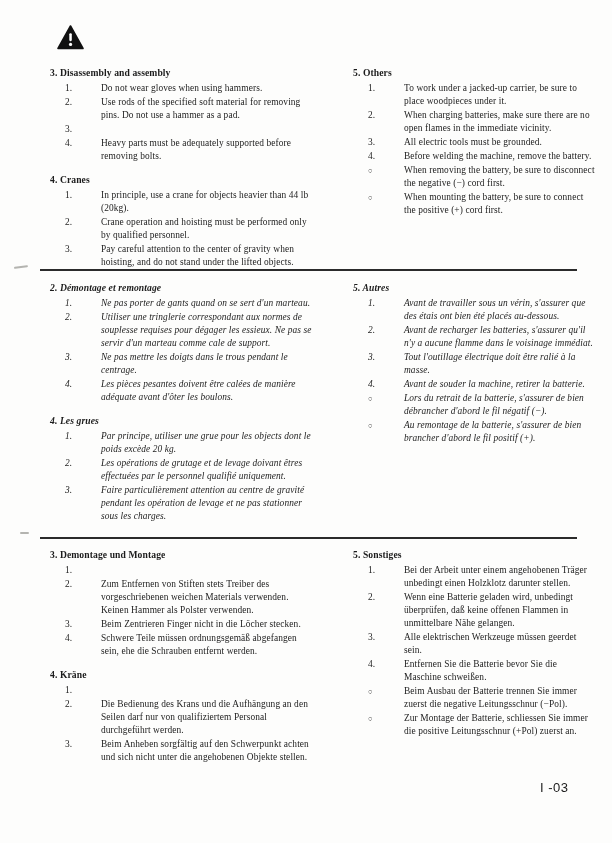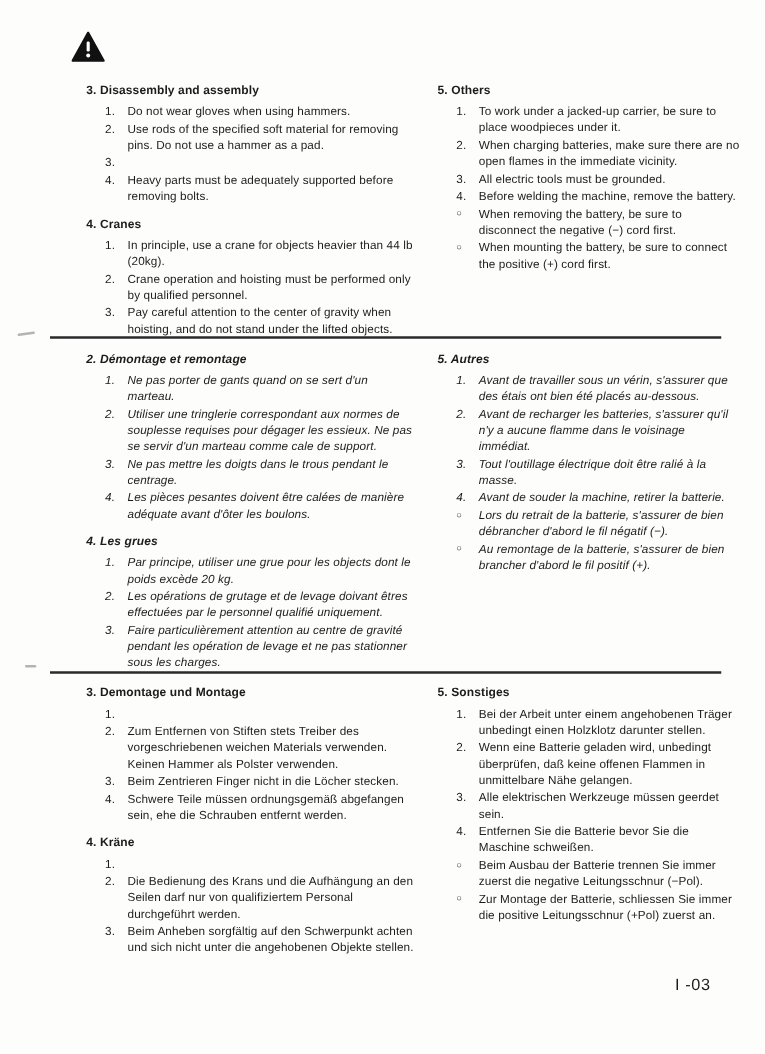--- a/index.html
+++ b/index.html
@@ -12,34 +12,34 @@
     width:612px; height:843px;
     margin:0 auto;
     background:#fdfdfc;
     color:#1c1c1c;
     overflow:hidden;
   }
   .warning-icon {
     position:absolute; left:57px; top:25px; width:27px; height:25px;
   }
   .section {
-    position:absolute; left:69px; width:527px;
-    display:grid; grid-template-columns:265px 242px; column-gap:16px;
-    font-size:9.4px; line-height:13px; letter-spacing:0.1px;
+    position:absolute; left:50px; width:527px;
+    display:grid; grid-template-columns:265px 242px; column-gap:38px;
+    font-size:9.4px; line-height:13px; letter-spacing:0.1px;font-family:Liberation Serif, serif;
   }
   .sec-en { top:66px; }
   .sec-fr { top:281px; font-style:italic; }
   .sec-de { top:548px; }
   .column { min-width:0; }
   .heading { font-weight:bold; font-size:9.6px; margin:0 0 3px 0; }
   .heading:not(:first-child) { margin-top:10px; }
   .item { display:flex; gap:4px; padding-left:15px; margin:0 0 1px 0; }
   .marker { flex:0 0 14px; }
   .marker.circle { font-size:7.5px; line-height:13px; }
-  .itext { flex:1 1 auto; }
+  .itext { flex:1 1 auto;margin-left:18px; }
   .divider {
     position:absolute; left:40px; width:537px; height:1.5px;
     background:#2b2b2b;
   }
   .divider-1 { top:269px; }
   .divider-2 { top:537px; }
   .scan-mark {
     position:absolute; height:2px; background:#b4b4b0; border-radius:2px;
   }
   .scan-mark-1 { left:14px; top:266px; width:14px; transform:rotate(-8deg); }

